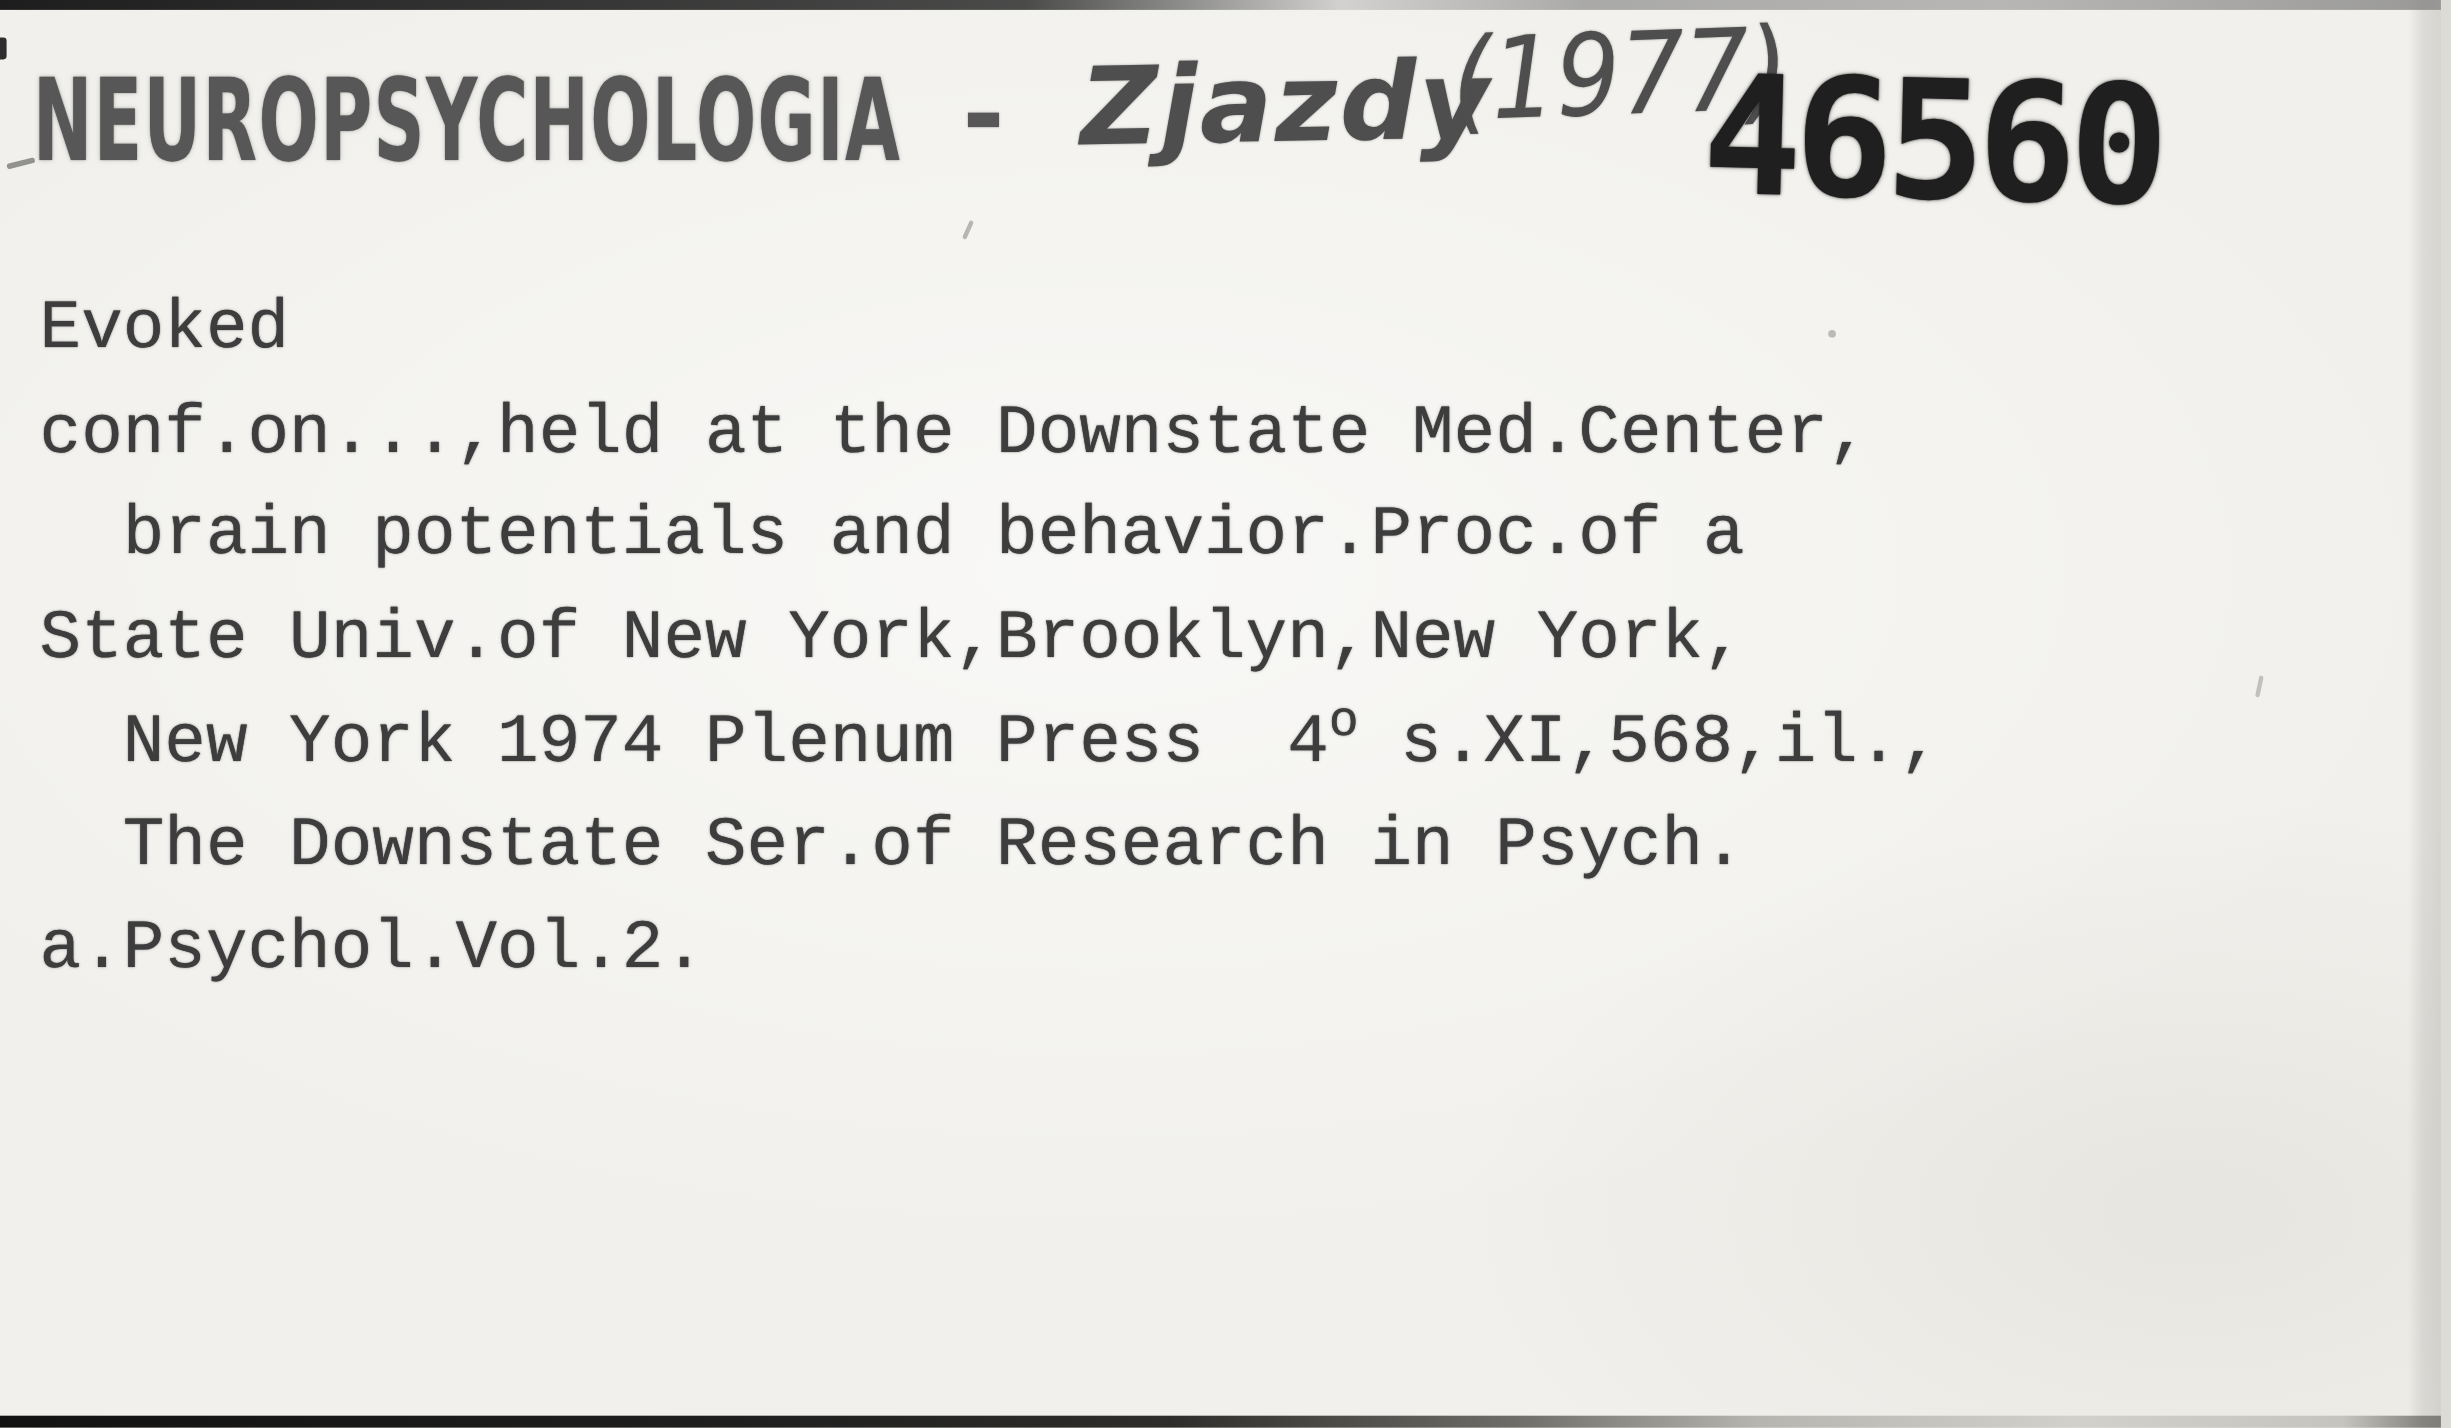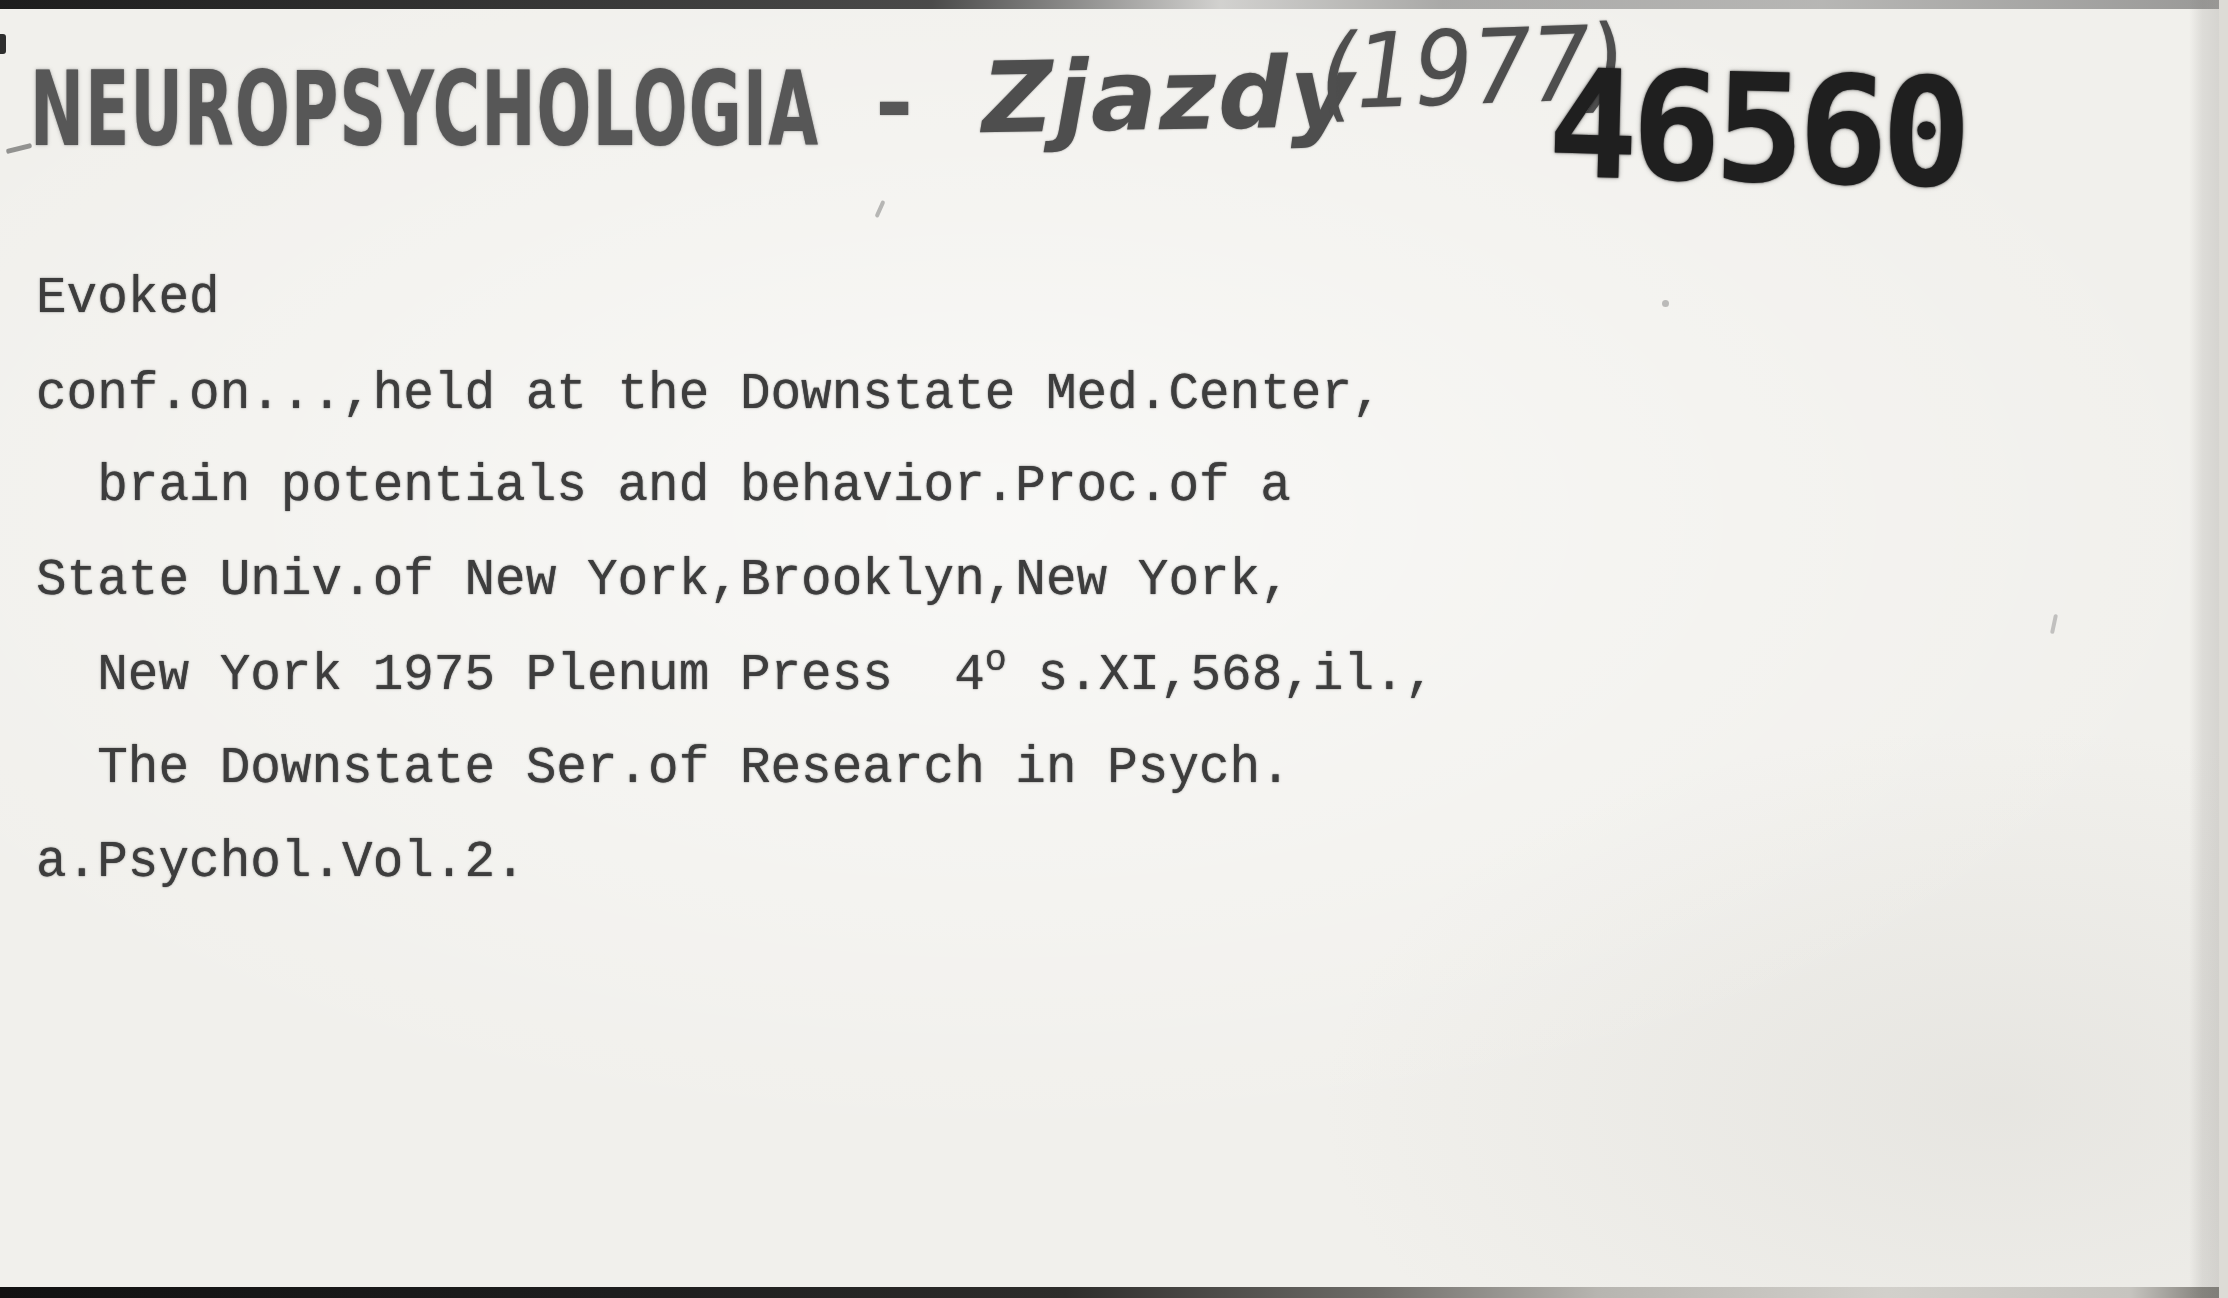--- a/index.html
+++ b/index.html
@@ -91,21 +91,21 @@
     letter-spacing: -7px;
     color: var(--stamp, #1f1f1f);
     transform: rotate(1.4deg);
     text-shadow: 0 0 2px rgba(20,20,20,0.8), 0 0 5px rgba(40,40,40,0.35);
   }
 
   
   .typed {
     position: absolute; left: 36px; top: 252px;
     font-family: "Liberation Mono", monospace;
-    font-size: 51px;
+    font-size: 63px;
     line-height: 94px;
     color: var(--ink, #3d3d3d);
     text-shadow: 0 0 1px rgba(55,55,55,0.9), 0 0 3px rgba(70,70,70,0.3);
   }
   .tline { white-space: pre; height: 94px; }
   .tline:nth-child(2) { transform: translateY(2px); }
   .tline:nth-child(5) { transform: translateY(1px); }
   .tline:nth-child(8) { transform: translateY(2px); font-style: italic; }
   .sup {
     display: inline-block;
@@ -144,18 +144,18 @@
     <span class="heading-year">(1977)</span>
   </div>
 
   <div class="accession">46560</div>
 
   <div class="typed">
     <div class="tline">Evoked</div>
     <div class="tline">conf.on...,held at the Downstate Med.Center,</div>
     <div class="tline">  brain potentials and behavior.Proc.of a</div>
     <div class="tline">State Univ.of New York,Brooklyn,New York,</div>
-    <div class="tline"><span>  New York 1975 Plenum Press  4</span><span class="sup">o</span><span> s.XI,568,il.,</span></div>
+    <div class="tline"><span>  New York 1974 Plenum Press  4</span><span class="sup">o</span><span> s.XI,568,il.,</span></div>
     <div class="tline">  The Downstate Ser.of Research in Psych.</div>
     <div class="tline">a.Psychol.Vol.2.</div>
   </div>
 
 </div>
 
 </body></html>

